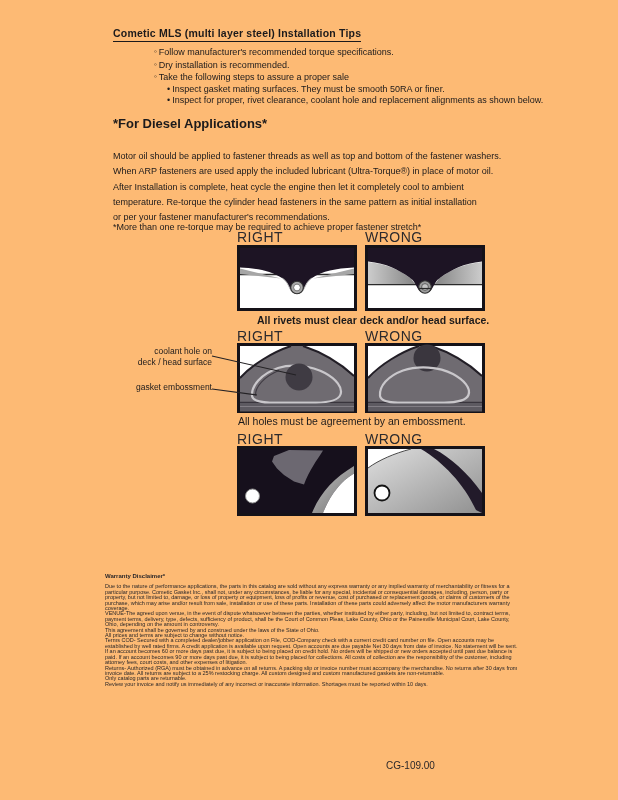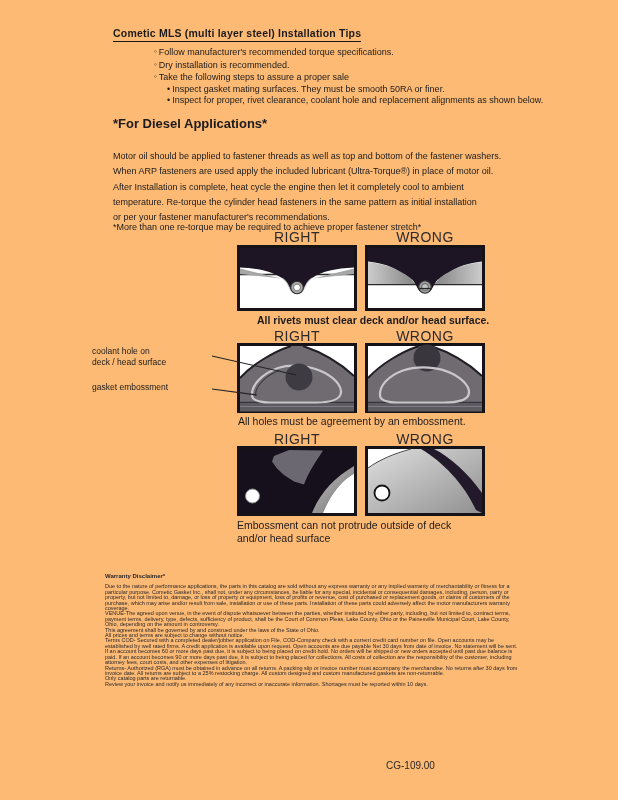--- a/index.html
+++ b/index.html
@@ -17,26 +17,26 @@
   .b-open{font-size:8px;vertical-align:1px;margin-right:2px;}
   .sub{padding-left:13px;}
   .b-dot{font-size:9px;margin-right:2px;}
   
   .diesel-h{left:113px;top:116px;font-size:13px;font-weight:700;}
   .para{left:113px;width:410px;font-size:9px;line-height:15px;white-space:pre-line;margin-top:13px;}
   .p1{top:136px;}
   .p2{top:167px;}
   .note{top:207px;}
   
-  .dg-head{width:120px;text-align:center;font-size:14px;color:#2c2a2d;letter-spacing:.5px;}
+  .dg-head{width:120px;text-align:left;font-size:14px;color:#2c2a2d;letter-spacing:.5px;}
   .cap{font-size:10.5px;color:#1c1a1b;white-space:pre-line;line-height:12.5px;}
   .cap-bold{font-weight:700;}
   .panel{width:120px;height:auto;display:block;}
   
-  .lbl{left:92px;width:120px;font-size:8.5px;line-height:11px;white-space:pre-line;}
+  .lbl{left:92px;width:120px;text-align:right;font-size:8.5px;line-height:11px;white-space:pre-line;}
   .overlay{pointer-events:none;}
   
   .footer{left:105px;top:574px;width:414px;font-size:5.5px;line-height:5.4px;color:#2a2729;}
   .footer .fp{margin:0;white-space:pre-line;}
   .f-head{font-weight:700;font-size:6px;margin:0 0 5px 0;}
   .m-warranty{margin-bottom:12px;}
   .m-venue{margin-bottom:7px;}
   .m-prices{margin-bottom:9px;}
   .m-terms{margin-bottom:9px;}
   .m-returns{margin-bottom:6px;}
@@ -167,22 +167,20 @@
           <stop offset="1" stop-color="#8f8f8f"></stop>
       </linearGradient>
     </defs>
     <rect x="1.5" y="1.5" width="117" height="67" fill="url(#g3s)" stroke="#151218" stroke-width="3"></rect>
     <path d="M3,3 H46 C29,7.5 14,14 3,22 Z" fill="#ffffff"></path>
     <path d="M46,3 C29,7.5 14,14 3,22" fill="none" stroke="#4a4a4a" stroke-width="1"></path>
     <path d="M56,3 C78,16 99,38 111,64 L117,67 L117,47 C103,27 85,11 69,3 Z" fill="#221a2a"></path>
     <circle cx="17" cy="47" r="7.5" fill="#ffffff" stroke="#141414" stroke-width="1.8"></circle>
   </svg>
 
-  <div class="abs cap" style="left:237px;top:519px;width:270px;">Embossment can not protrude outside of deck
-and/or head surface</div>
 
   <div class="abs footer">
     <p class="f-head">Warranty Disclaimer*</p>
     <p class="fp m-warranty">Due to the nature of performance applications, the parts in this catalog are sold without any express warranty or any implied warranty of merchantability or fitness for a particular purpose. Cometic Gasket Inc., shall not, under any circumstances, be liable for any special, incidental or consequential damages, including, person, party or property, but not limited to, damage, or loss of property or equipment, loss of profits or revenue, cost of purchased or replacement goods, or claims of customers of the purchase, which may arise and/or result from sale, installation or use of these parts. Installation of these parts could adversely affect the motor manufacturers warranty coverage.</p>
     <p class="fp m-venue">VENUE-The agreed upon venue, in the event of dispute whatsoever between the parties, whether instituted by either party, including, but not limited to, contract terms, payment terms, delivery, type, defects, sufficiency of product, shall be the Court of Common Pleas, Lake County, Ohio or the Painesville Municipal Court, Lake County, Ohio, depending on the amount in controversy.
 This agreement shall be governed by and construed under the laws of the State of Ohio.</p>
     <p class="fp m-prices">All prices and terms are subject to change without notice.</p>
     <p class="fp m-terms">Terms COD- Secured with a completed dealer/jobber application on File, COD-Company check with a current credit card number on file. Open accounts may be established by well rated firms. A credit application is available upon request. Open accounts are due payable Net 30 days from date of invoice. No statement will be sent. If an account becomes 60 or more days past due, it is subject to being placed on credit hold. No orders will be shipped or new orders accepted until past due balance is paid. If an account becomes 90 or more days past due, it is subject to being placed for collections. All costs of collection are the responsibility of the customer, including attorney fees, court costs, and other expenses of litigation.</p>
     <p class="fp m-returns">Returns- Authorized (RGA) must be obtained in advance on all returns. A packing slip or invoice number must accompany the merchandise. No returns after 30 days from invoice date. All returns are subject to a 25% restocking charge. All custom designed and custom manufactured gaskets are non-returnable.</p>
     <p class="fp">Only catalog parts are returnable.

